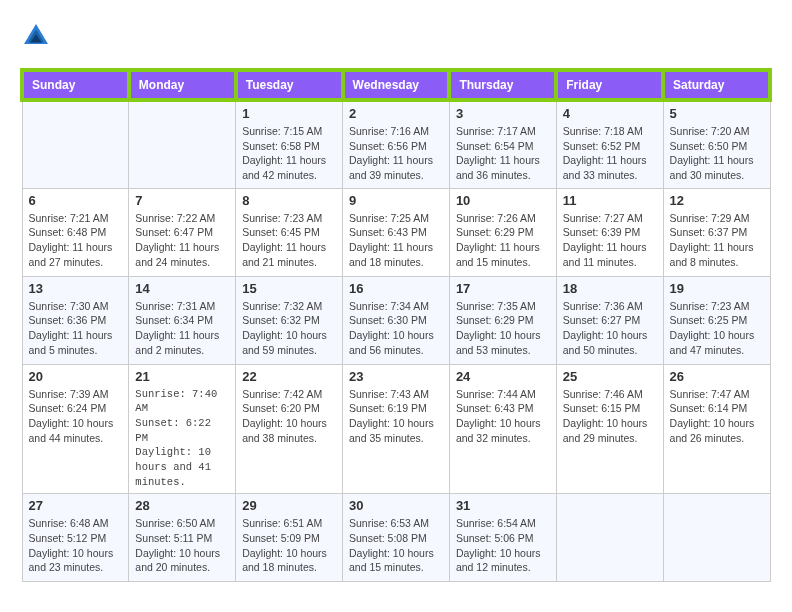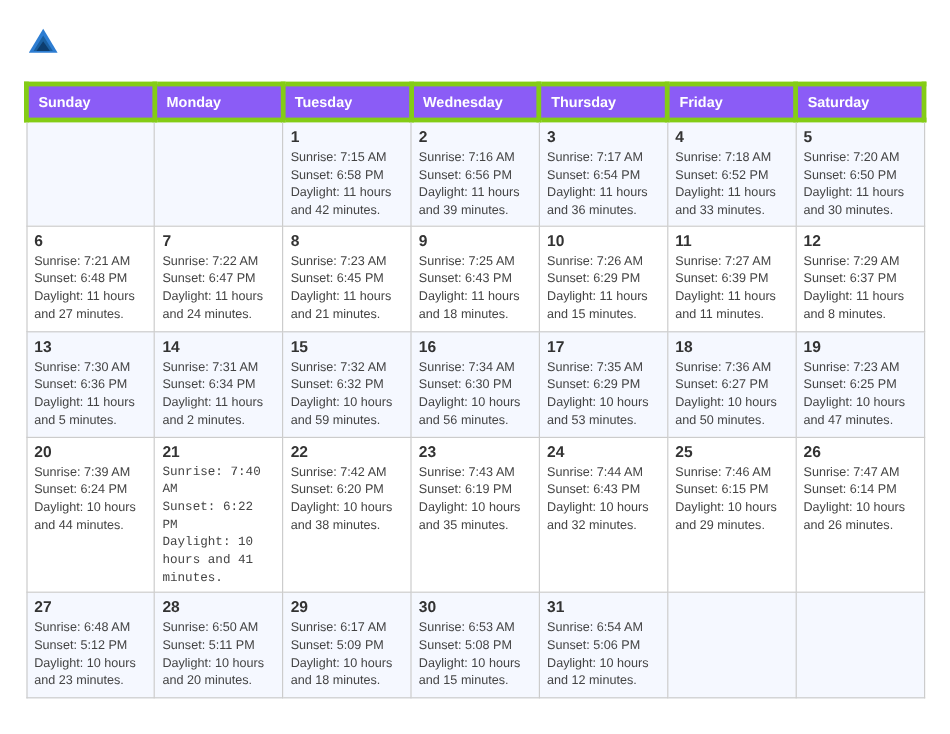--- a/index.html
+++ b/index.html
@@ -296,21 +296,21 @@
 Daylight: 10 hours and 23 minutes.</div>
         </td>
         <td>
           <div class="day-number">28</div>
           <div class="day-detail" style="white-space: pre-line;">Sunrise: 6:50 AM
 Sunset: 5:11 PM
 Daylight: 10 hours and 20 minutes.</div>
         </td>
         <td>
           <div class="day-number">29</div>
-          <div class="day-detail" style="white-space: pre-line;">Sunrise: 6:17 AM
+          <div class="day-detail" style="white-space: pre-line;">Sunrise: 6:51 AM
 Sunset: 5:09 PM
 Daylight: 10 hours and 18 minutes.</div>
         </td>
         <td>
           <div class="day-number">30</div>
           <div class="day-detail" style="white-space: pre-line;">Sunrise: 6:53 AM
 Sunset: 5:08 PM
 Daylight: 10 hours and 15 minutes.</div>
         </td>
         <td>

